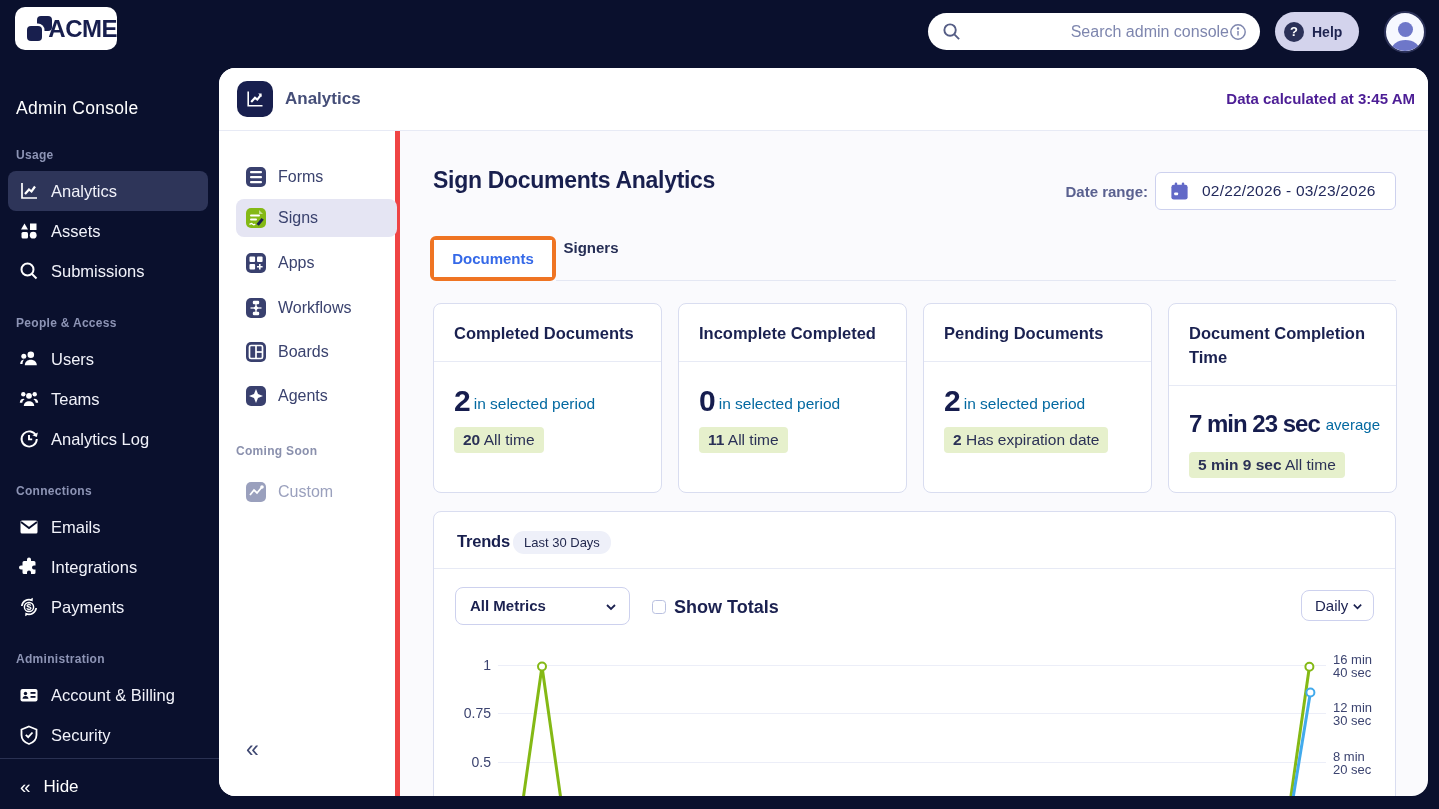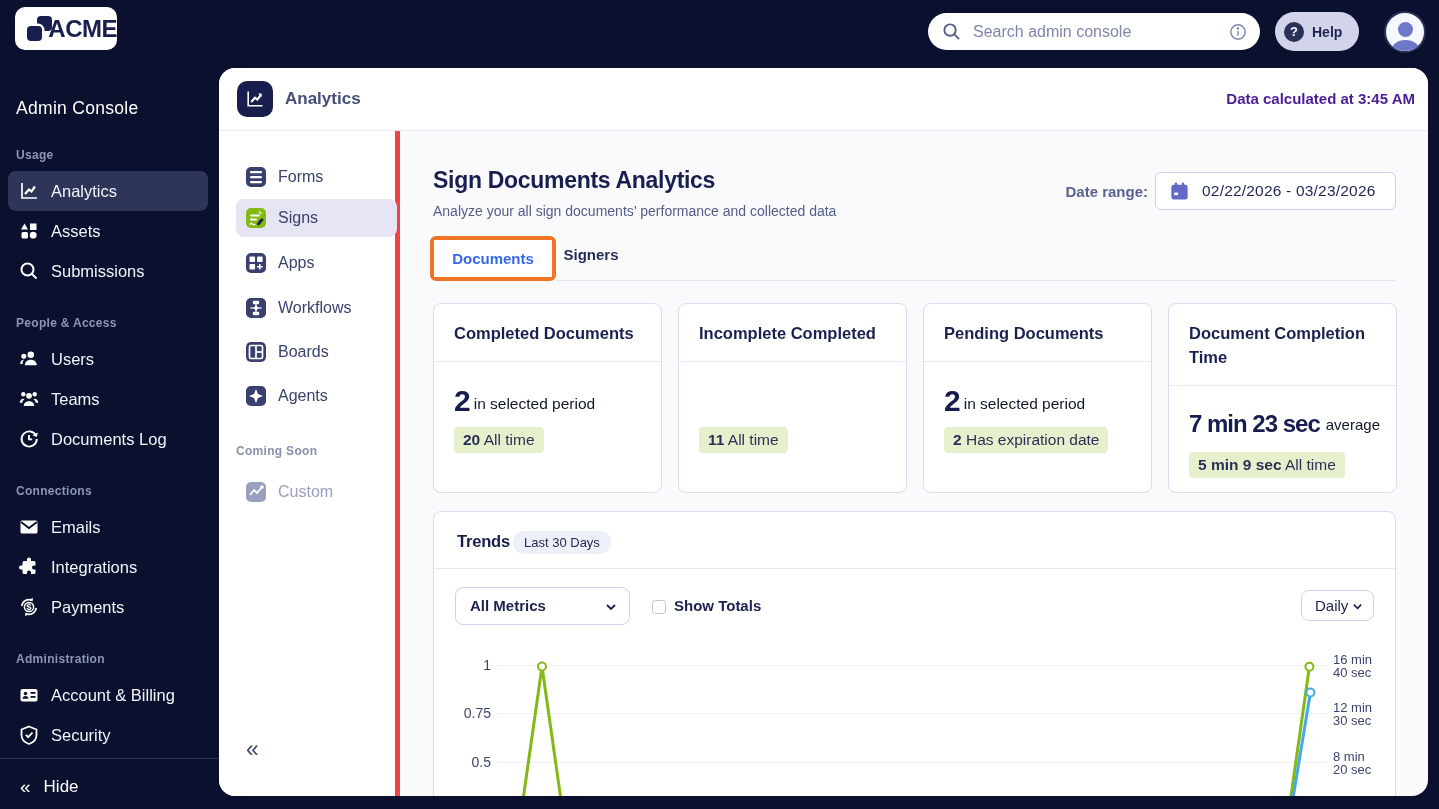--- a/index.html
+++ b/index.html
@@ -8,21 +8,21 @@
 .abs { position:absolute; }
 
 
 .logo { left:15px; top:7px; width:102px; height:43px; background:#fff; border-radius:10px; display:flex; align-items:center; }
 .logomark { position:relative; width:26px; height:26px; margin-left:12px; }
 .logomark .sq1 { position:absolute; left:10px; top:0; width:15px; height:15px; background:#181f4e; border-radius:4px; }
 .logomark .sq2 { position:absolute; left:0; top:10px; width:15px; height:15px; background:#181f4e; border-radius:4px; box-shadow:0 0 0 2.5px #fff; }
 .logotext { font-size:24px; font-weight:bold; color:#181f4e; letter-spacing:-0.5px; margin-left:3px; }
 
 .search { left:928px; top:13px; width:332px; height:37px; background:#fff; border-radius:19px; display:flex; align-items:center; }
-.search .ph { color:#7e86ae; font-size:16px; margin-left:12px; flex:1; }
+.search .ph { color:#7e86ae; font-size:16px; margin-left:12px; flex:1;text-align:right; }
 .help { left:1275px; top:12px; width:84px; height:39px; background:#d3d3ec; border-radius:20px; display:flex; align-items:center; }
 .help .qc { width:20px; height:20px; border-radius:50%; background:#2b3158; color:#fff; font-size:13px; font-weight:bold; display:flex; align-items:center; justify-content:center; margin-left:9px; }
 .help .ht { color:#1e2450; font-size:14px; font-weight:bold; margin-left:8px; }
 .avatar { left:1384px; top:11px; width:42px; height:42px; border-radius:50%; background:#f6f8ff; border:2px solid #2b3158; overflow:hidden; }
 .avatar .head { position:absolute; left:12px; top:9px; width:15px; height:15px; border-radius:50%; background:#6e77c9; }
 .avatar .bod { position:absolute; left:5px; top:27px; width:29px; height:22px; border-radius:50% 50% 0 0; background:#6e77c9; }
 
 
 .sidebar { left:0; top:68px; width:219px; bottom:0; color:#eef0fa; }
 .admin-title { position:absolute; left:16px; top:30px; font-size:17.5px; font-weight:normal; color:#fff; letter-spacing:0.3px; }
@@ -53,41 +53,41 @@
 .main { position:absolute; left:181px; top:63px; right:0; bottom:0; }
 .h1 { position:absolute; left:33px; top:36px; font-size:23px; font-weight:bold; color:#181f4e; letter-spacing:-0.3px; }
 .sub { position:absolute; left:33px; top:72px; font-size:14px; color:#555d87; }
 .dr-label { position:absolute; right:280px; top:52px; font-size:15px; font-weight:bold; color:#5a6190; }
 .dr-box { position:absolute; left:755px; top:41px; width:241px; height:38px; background:#fff; border:1px solid #cdd1ee; border-radius:6px; display:flex; align-items:center; }
 .dr-box .dtxt { font-size:15.5px; color:#232a5c; margin-left:12px; letter-spacing:0.2px; }
 
 
 .tab-orange { position:absolute; left:30px; top:105px; width:126px; height:45px; border:4px solid #ef7423; border-radius:6px; background:#fff; }
 .tab-docs { position:absolute; left:34px; top:109px; width:118px; height:37px; background:#fff; display:flex; align-items:center; justify-content:center; font-size:15px; font-weight:bold; color:#3569e8; }
-.tab-signers { position:absolute; left:160px; top:105px; width:62px; height:37px; display:flex; align-items:center; justify-content:center; font-size:15px; font-weight:bold; color:#262e55; }
+.tab-signers { position:absolute; left:160px; top:98px; width:62px; height:37px; display:flex; align-items:center; justify-content:center; font-size:15px; font-weight:bold; color:#262e55; }
 .tab-line { position:absolute; left:156px; top:149px; right:32px; border-top:1px solid #e4e7f3; }
 
 
 .card { position:absolute; top:172px; height:190px; width:229px; background:#fff; border:1px solid #d9ddf0; border-radius:8px; }
 .card .hd { padding:17px 20px 0 20px; font-size:16.5px; font-weight:bold; color:#1a2150; line-height:24px; }
 .card .hd-div { position:absolute; left:0; top:57px; width:100%; border-top:1px solid #e7eaf5; }
 .card .big { position:absolute; left:20px; top:80px; font-size:30px; font-weight:bold; color:#161d4e; }
-.card .big .suffix { font-size:15.5px; font-weight:normal; color:#0f172a; margin-left:3px; vertical-align:2.5px; }
+.card .big .suffix { font-size:15.5px; font-weight:normal; color:#0369a1; margin-left:3px; vertical-align:2.5px; }
 .badge { position:absolute; left:20px; top:123px; background:#e6f0cc; border-radius:4px; padding:4px 9px; font-size:15.5px; color:#2b3156; }
 .badge b { font-weight:bold; }
 
 
 .trends { position:absolute; left:33px; top:380px; width:963px; height:420px; background:#fff; border:1px solid #d9ddf0; border-radius:8px; }
 .tr-title { position:absolute; left:23px; top:20px; font-size:16.5px; font-weight:bold; color:#181f4e; letter-spacing:-0.2px; }
 .tr-pill { position:absolute; left:79px; top:19px; background:#eef0f9; border-radius:11px; padding:4px 11px; font-size:13px; color:#23294f; }
 .tr-div { position:absolute; left:0; top:56px; width:100%; border-top:1px solid #e7eaf5; }
 .metrics { position:absolute; left:21px; top:75px; width:175px; height:38px; border:1px solid #cdd1ee; border-radius:8px; background:#fff; }
 .metrics .t { position:absolute; left:14px; top:9px; font-size:15px; font-weight:bold; color:#1b2150; }
 .cb { position:absolute; left:218px; top:88px; width:14px; height:14px; border:1.5px solid #b9c0e0; border-radius:3.5px; background:#fff; }
-.cb-lbl { position:absolute; left:240px; top:85px; font-size:15px; font-weight:bold; color:#1b2150; }
+.cb-lbl { position:absolute; left:240px; top:85px; font-size:18px; font-weight:bold; color:#1b2150; }
 .daily { position:absolute; right:21px; top:78px; width:73px; height:31px; border:1px solid #cdd1ee; border-radius:8px; background:#fff; }
 .daily .t { position:absolute; left:13px; top:6px; font-size:15px; color:#1b2150; }
 .axis-lbl { position:absolute; font-size:14px; color:#3c4470; text-align:right; width:40px; }
 .raxis-lbl { position:absolute; left:899px; font-size:13px; color:#3c4470; line-height:13px; }
 .gridline { position:absolute; left:64px; width:828px; border-top:1px solid #eceef8; }
 </style>
 </head>
 <body>
 
 <div class="abs logo">
@@ -164,21 +164,21 @@
         <path d="M19.2 13.8 c0-2.5-1.5-4.1-3.8-4.1 l-1 0.5 c1.5 1 2.2 2.1 2.3 3.6 Z" fill="#fff"></path>
       </svg>
       <span class="lbl">Teams</span>
     </div>
     <div class="nav-item" style="top:351px">
       <svg width="20" height="20" viewBox="0 0 20 20">
         <path d="M17.2 7 a7.6 7.6 0 1 0 0.6 3" fill="none" stroke="#fff" stroke-width="1.9"></path>
         <path d="M18.9 3.4 L17.8 8.1 L13.4 6.2 Z" fill="#fff"></path>
         <path d="M10 6 V10.4 H13.2" fill="none" stroke="#fff" stroke-width="1.9"></path>
       </svg>
-      <span class="lbl">Documents Log</span>
+      <span class="lbl">Analytics Log</span>
     </div>
     <div class="sec-label" style="top:416px">Connections</div>
     <div class="nav-item" style="top:439px">
       <svg width="20" height="20" viewBox="0 0 20 20">
         <rect x="1.5" y="3.5" width="17" height="13" rx="1.5" fill="#fff"></rect>
         <path d="M2 5 L10 11 L18 5" fill="none" stroke="#0a102d" stroke-width="1.8"></path>
       </svg>
       <span class="lbl">Emails</span>
     </div>
     <div class="nav-item" style="top:479px">
@@ -292,21 +292,20 @@
         <div class="ic" style="background:#9aa0bd"><svg width="20" height="20" viewBox="0 0 20 20">
             <path d="M4 13 L8 8 L11 11 L16 5" fill="none" stroke="#fff" stroke-width="1.8"></path>
             <circle cx="16" cy="5" r="1.8" fill="#fff"></circle>
           </svg></div>
         <span class="lbl" style="color:#9aa0bd">Custom</span>
       </div>
       <div style="position:absolute;left:27px;top:605px;font-size:23px;color:#3f4872;">«</div>
     </div>
   <div class="main">
     <div class="h1">Sign Documents Analytics</div>
-    <div class="sub">Analyze your all sign documents’ performance and collected data</div>
     <div class="dr-label">Date range:</div>
     <div class="dr-box">
       <svg style="margin-left:13px" width="21" height="21" viewBox="0 0 22 22" fill="#6269c7">
           <rect x="2.5" y="4" width="17" height="15.5" rx="2.5"></rect>
           <rect x="6" y="1.5" width="2.6" height="4.5" rx="1.3"></rect>
           <rect x="13.4" y="1.5" width="2.6" height="4.5" rx="1.3"></rect>
           <rect x="5.5" y="12" width="4" height="3" rx="0.8" fill="#fff"></rect>
         </svg>
       <div class="dtxt">02/22/2026 - 03/23/2026</div>
     </div>
@@ -317,20 +316,21 @@
 
     <div class="card" style="left:33px;">
       <div class="hd">Completed Documents</div>
         <div class="hd-div"></div>
       <div class="big">2<span class="suffix">in selected period</span></div>
       <div class="badge"><b>20</b> All time</div>
     </div>
     <div class="card" style="left:278px;">
       <div class="hd">Incomplete Completed</div>
         <div class="hd-div"></div>
+      <div class="big">0<span class="suffix">in selected period</span></div>
       <div class="badge"><b>11</b> All time</div>
     </div>
     <div class="card" style="left:523px;">
       <div class="hd">Pending Documents</div>
         <div class="hd-div"></div>
       <div class="big">2<span class="suffix">in selected period</span></div>
       <div class="badge"><b>2</b> Has expiration date</div>
     </div>
     <div class="card" style="left:768px;">
       <div class="hd">Document Completion Time</div>

